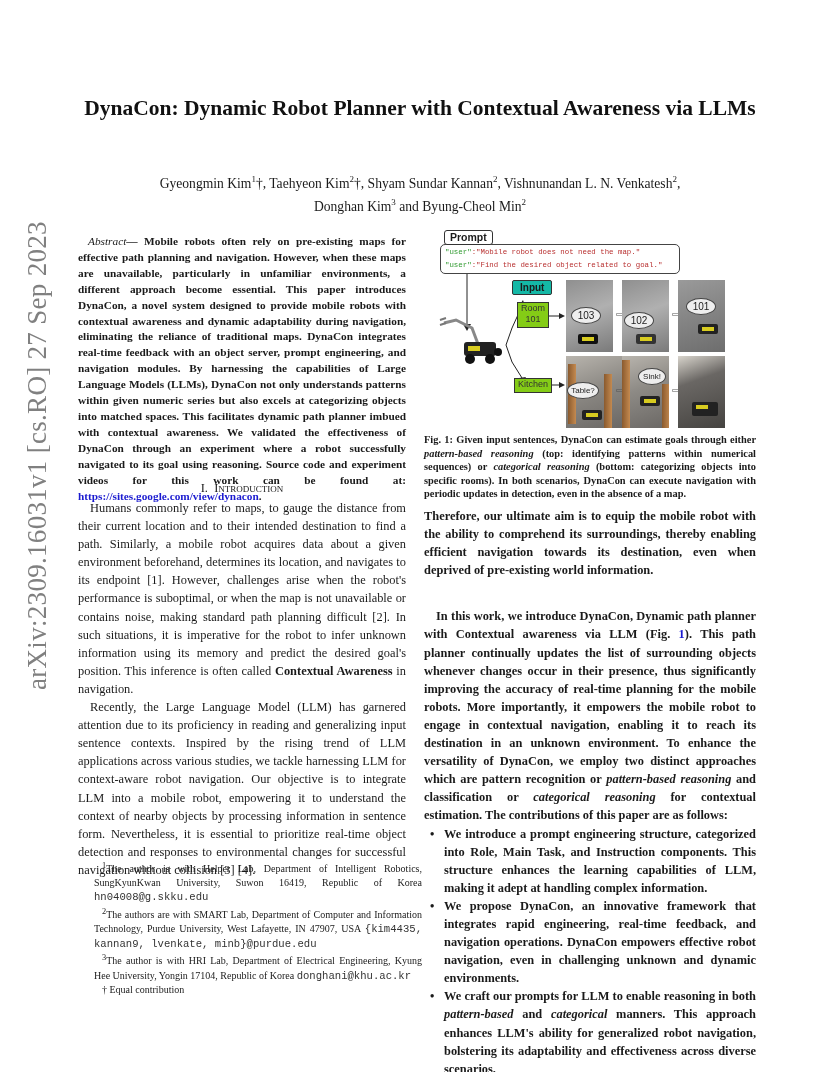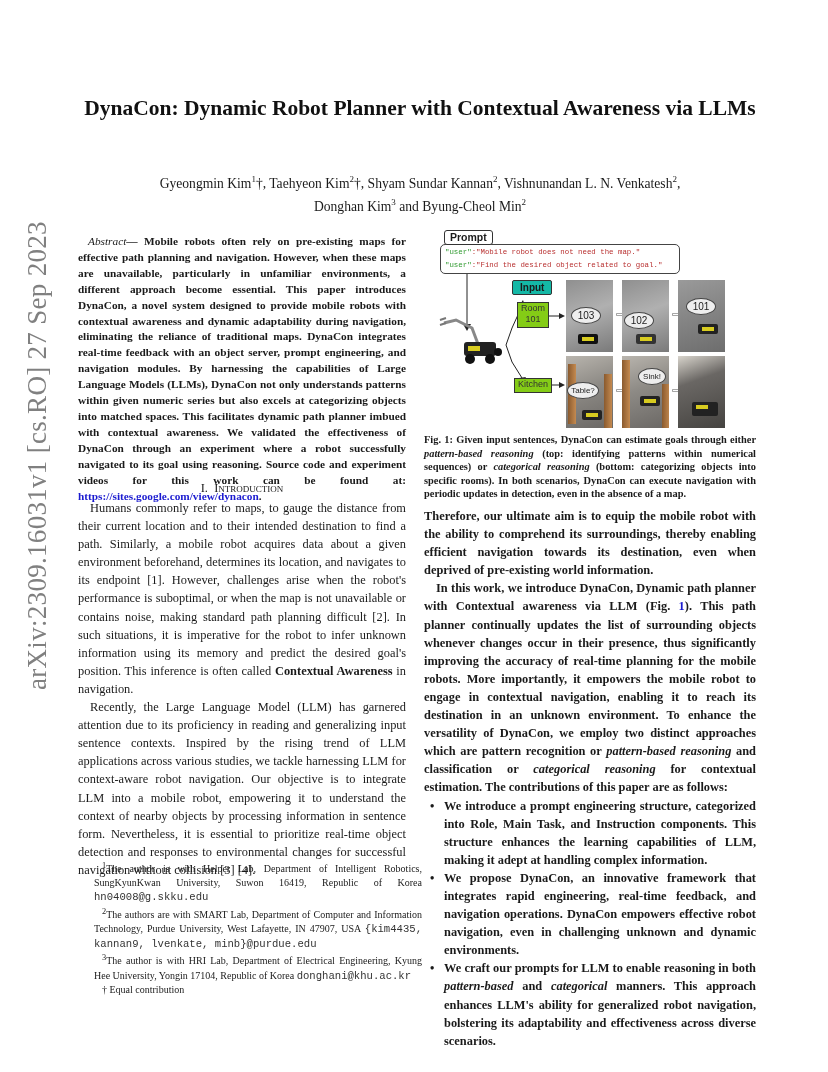--- a/index.html
+++ b/index.html
@@ -21,21 +21,21 @@
   .section { position:absolute; left:78px; top:481px; width:328px; text-align:center; font-size:12.4px; }
   .section .sc { font-variant:small-caps; }
   .intro { top:499px; }
   .intro p { margin:0; text-indent:12px; }
   .fn { top:859px; font-size:10px; line-height:13.8px;margin-left:16px; }
   .fn p { margin:0; text-indent:8px; }
   .mono { font-family:"Liberation Mono","DejaVu Sans Mono",monospace; font-size:10.6px; color:#333; }
   .caption { top:433px; font-size:10.4px; line-height:13.5px; }
   .rtext { top:507px; }
   .rtext p { margin:0; }
-  .rtext p.ind { text-indent:12px; }
+  .rtext p.ind { text-indent:12px;margin-top:28px; }
   ul.contrib { margin:0; padding:0 0 0 20px; list-style:none; }
   ul.contrib li { position:relative; }
   ul.contrib li::before { content:"\2022"; position:absolute; left:-14px; top:0; }
   a.ref { color:#1a1ad0; text-decoration:none; }
 
   
   .figure { position:absolute; left:434px; top:228px; width:316px; height:200px; font-family:"Liberation Sans","DejaVu Sans",sans-serif; }
   .prompt-tag { position:absolute; left:10px; top:2px; border:1px solid #333; border-radius:3px; padding:0 5px;
                 font-size:10.5px; font-weight:bold; background:#fff; line-height:13px; }
   .prompt-box { position:absolute; left:6px; top:16px; width:240px; height:30px; border:1px solid #444; border-radius:5px;
@@ -128,21 +128,21 @@
   <div class="panel gray" style="left:188px;top:52px;">
     <div class="robot-body" style="left:14px;top:54px;background:#333;"></div>
     <div class="bubble" style="left:2px;top:32px;width:28px;height:15px;line-height:15px;">102</div>
   </div>
   <div class="arrowhollow" style="left:238px;top:80px;">⇨</div>
   <div class="panel gray" style="left:244px;top:52px;background:linear-gradient(160deg,#9a9a9a,#6d6d6d);">
     <div class="robot-body" style="left:20px;top:44px;"></div>
     <div class="bubble" style="left:8px;top:18px;width:28px;height:15px;line-height:15px;">101</div>
   </div>
 
-  <div class="panel warm" style="left:132px;top:128px;">
+  <div class="panel warm" style="left:132px;top:128px;padding-left:12px;">
     <div class="post" style="left:2px;top:8px;height:60px;"></div>
     <div class="post" style="left:38px;top:18px;height:54px;"></div>
     <div class="robot-body" style="left:16px;top:54px;"></div>
     <div class="bubble" style="left:1px;top:26px;width:30px;height:15px;line-height:15px;font-size:8px;">Table?</div>
   </div>
   <div class="arrowhollow" style="left:182px;top:156px;">⇨</div>
   <div class="panel warm" style="left:188px;top:128px;">
     <div class="post" style="left:0px;top:4px;height:68px;"></div>
     <div class="post" style="left:40px;top:28px;height:44px;"></div>
     <div class="robot-body" style="left:18px;top:40px;"></div>

